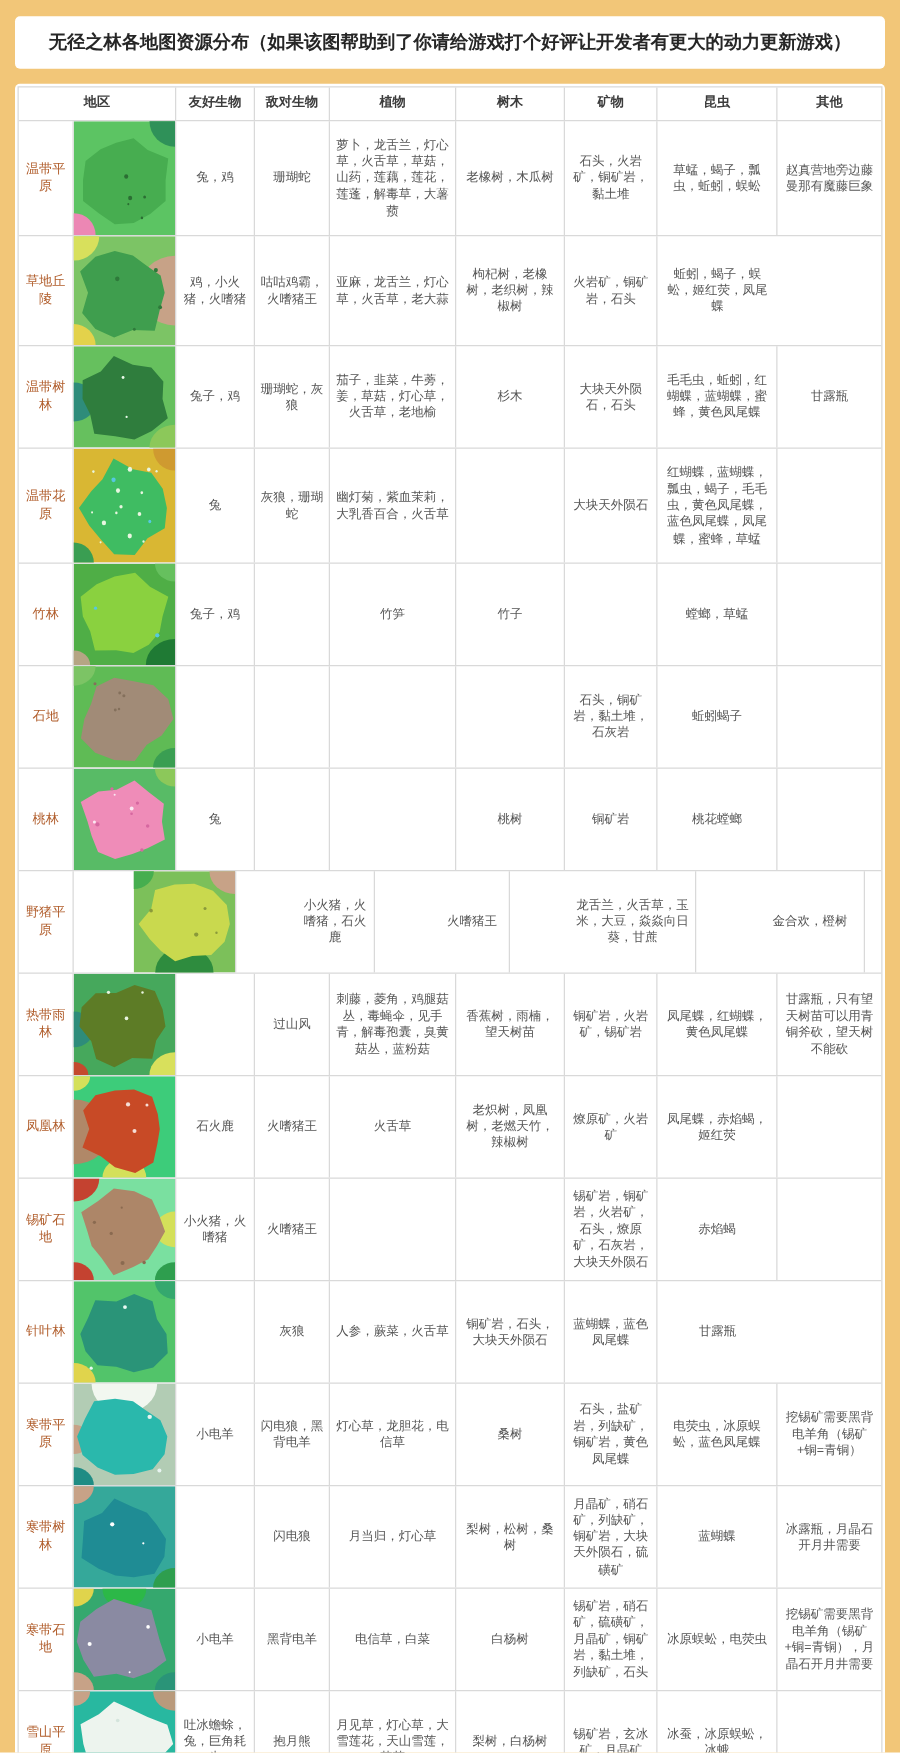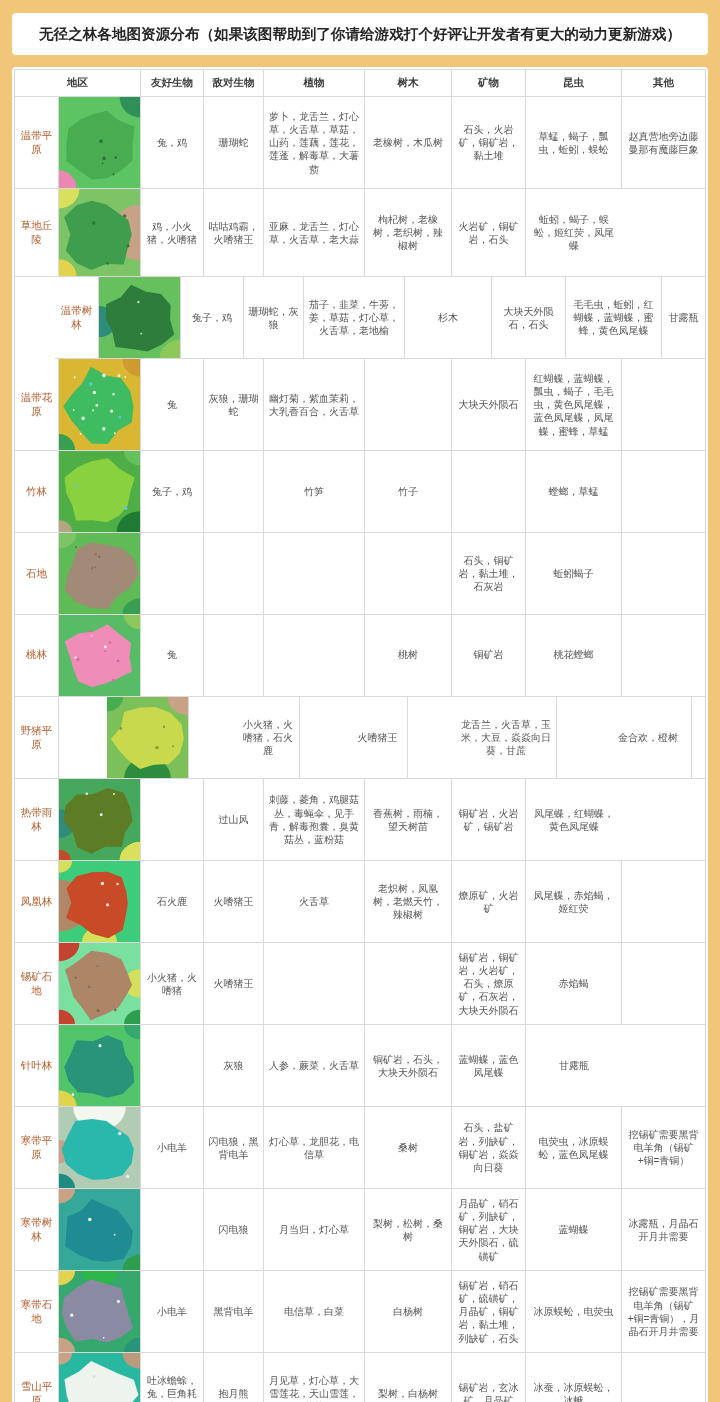--- a/index.html
+++ b/index.html
@@ -91,21 +91,21 @@
               <circle cx="81.1" cy="31.1" r="2.0" fill="#2e7a3a"></circle>
             </svg>
           </div>
           <div class="cell">鸡，小火猪，火嗜猪</div>
           <div class="cell">咕咕鸡霸，火嗜猪王</div>
           <div class="cell">亚麻，龙舌兰，灯心草，火舌草，老大蒜</div>
           <div class="cell">枸杞树，老橡树，老织树，辣椒树</div>
           <div class="cell">火岩矿，铜矿岩，石头</div>
           <div class="cell">蚯蚓，蝎子，蜈蚣，姬红荧，凤尾蝶</div>
         </div>
-        <div class="trow" style="min-height: 74px; margin-left: 40px;">
+        <div class="trow" style="min-height: 74px;">
           <div class="cell region">温带树林</div>
           <div class="cell map">
             <svg viewBox="0 0 100 100" preserveAspectRatio="none" xmlns="http://www.w3.org/2000/svg">
               <rect width="100" height="100" fill="#66c05e"></rect>
               <ellipse cx="0" cy="55" rx="21.6" ry="19.2" fill="#2e8c7a"></ellipse>
               <ellipse cx="100" cy="100" rx="25.2" ry="22.4" fill="#8cc85a"></ellipse>
               <path d="M87.7 52.0L92.9 71.1L77.2 83.6L59.9 92.1L40.9 88.8L20.3 86.5L16.2 67.1L8.7 52.0L8.8 33.6L26.7 24.9L39.6 9.6L58.3 18.2L76.6 21.1L88.5 34.9Z" fill="#2f7d3d"></path>
               <circle cx="48.7" cy="30.9" r="1.4" fill="#eafaea"></circle>
               <circle cx="52.2" cy="69.8" r="1.1" fill="#eafaea"></circle>
             </svg>
@@ -189,21 +189,21 @@
             </svg>
           </div>
           <div class="cell"></div>
           <div class="cell"></div>
           <div class="cell"></div>
           <div class="cell"></div>
           <div class="cell">石头，铜矿岩，黏土堆，石灰岩</div>
           <div class="cell">蚯蚓蝎子</div>
           <div class="cell"></div>
         </div>
-        <div class="trow" style="min-height: 48px; font-family: Liberation Mono, monospace;">
+        <div class="trow" style="min-height: 48px;">
           <div class="cell region">桃林</div>
           <div class="cell map">
             <svg viewBox="0 0 100 100" preserveAspectRatio="none" xmlns="http://www.w3.org/2000/svg">
               <rect width="100" height="100" fill="#58bb66"></rect>
               <ellipse cx="100" cy="0" rx="19.8" ry="17.6" fill="#8cc85a"></ellipse>
               <path d="M87.1 52.0L90.0 69.9L72.8 78.4L57.9 84.2L40.8 89.2L24.0 82.2L17.7 66.4L13.6 52.0L6.9 32.8L24.5 22.4L42.3 20.7L60.0 11.5L74.5 23.5L89.0 34.6Z" fill="#ef8cb8"></path>
               <circle cx="23.4" cy="55.0" r="2.1" fill="#d667a0"></circle>
               <circle cx="62.9" cy="33.9" r="1.6" fill="#d667a0"></circle>
               <circle cx="37.7" cy="19.8" r="1.6" fill="#d667a0"></circle>
               <circle cx="73.0" cy="56.6" r="1.7" fill="#d667a0"></circle>
@@ -258,20 +258,21 @@
               <circle cx="34.3" cy="18.3" r="1.6" fill="#e8f4e0"></circle>
               <circle cx="52.1" cy="44.1" r="1.8" fill="#e8f4e0"></circle>
             </svg>
           </div>
           <div class="cell"></div>
           <div class="cell">过山风</div>
           <div class="cell">刺藤，菱角，鸡腿菇丛，毒蝇伞，见手青，解毒孢囊，臭黄菇丛，蓝粉菇</div>
           <div class="cell">香蕉树，雨楠，望天树苗</div>
           <div class="cell">铜矿岩，火岩矿，锡矿岩</div>
           <div class="cell">凤尾蝶，红蝴蝶，黄色凤尾蝶</div>
+          <div class="cell">甘露瓶，只有望天树苗可以用青铜斧砍，望天树不能砍</div>
         </div>
         <div class="trow" style="min-height: 54px;">
           <div class="cell region">凤凰林</div>
           <div class="cell map">
             <svg viewBox="0 0 100 100" preserveAspectRatio="none" xmlns="http://www.w3.org/2000/svg">
               <rect width="100" height="100" fill="#3dcc7a"></rect>
               <ellipse cx="0" cy="55" rx="36.0" ry="32.0" fill="#b08868"></ellipse>
               <ellipse cx="50" cy="100" rx="21.6" ry="19.2" fill="#d4e05a"></ellipse>
               <ellipse cx="0" cy="0" rx="16.2" ry="14.4" fill="#d4e05a"></ellipse>
               <path d="M85.0 52.0L82.6 66.6L78.6 85.2L60.7 95.5L40.7 89.9L26.7 79.1L8.6 70.4L15.3 52.0L9.3 33.8L21.4 18.8L40.6 14.0L59.6 13.2L77.4 20.2L83.0 37.3Z" fill="#c84a26"></path>
@@ -342,21 +343,21 @@
               <ellipse cx="0" cy="100" rx="19.8" ry="17.6" fill="#1f8c84"></ellipse>
               <path d="M92.4 52.0L89.7 69.7L78.0 84.5L59.1 89.1L40.7 89.8L23.5 82.8L8.7 70.4L3.3 52.0L11.1 34.6L20.1 17.3L40.8 14.7L58.5 17.3L71.8 26.7L85.6 36.1Z" fill="#2ab8ac"></path>
               <circle cx="84.6" cy="85.7" r="2.0" fill="#e8f4f0"></circle>
               <circle cx="75.0" cy="32.7" r="2.2" fill="#e8f4f0"></circle>
             </svg>
           </div>
           <div class="cell">小电羊</div>
           <div class="cell">闪电狼，黑背电羊</div>
           <div class="cell">灯心草，龙胆花，电信草</div>
           <div class="cell">桑树</div>
-          <div class="cell">石头，盐矿岩，列缺矿，铜矿岩，焱焱向日葵</div>
+          <div class="cell">石头，盐矿岩，列缺矿，铜矿岩，黄色凤尾蝶</div>
           <div class="cell">电荧虫，冰原蜈蚣，蓝色凤尾蝶</div>
           <div class="cell">挖锡矿需要黑背电羊角（锡矿+铜=青铜）</div>
         </div>
         <div class="trow" style="min-height: 56px;">
           <div class="cell region">寒带树林</div>
           <div class="cell map">
             <svg viewBox="0 0 100 100" preserveAspectRatio="none" xmlns="http://www.w3.org/2000/svg">
               <rect width="100" height="100" fill="#35a89a"></rect>
               <ellipse cx="0" cy="0" rx="19.8" ry="17.6" fill="#c7a287"></ellipse>
               <ellipse cx="100" cy="100" rx="21.6" ry="19.2" fill="#2e9e4e"></ellipse>

